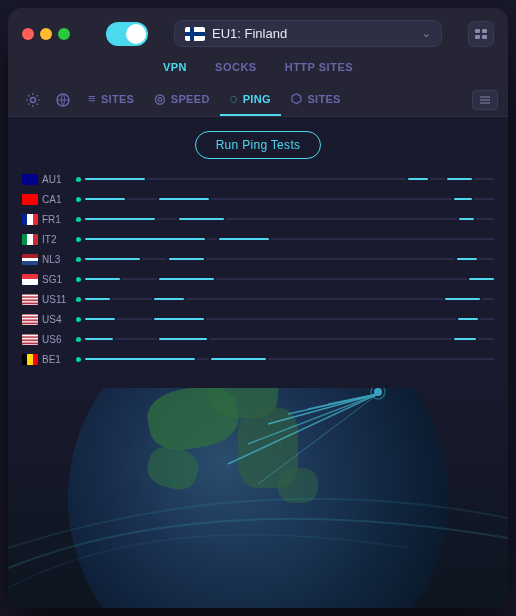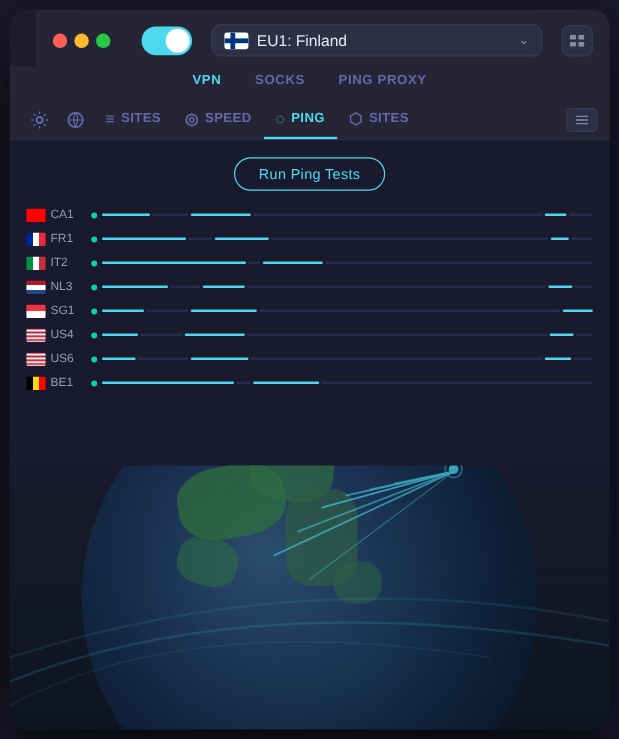--- a/index.html
+++ b/index.html
@@ -25,23 +25,22 @@
       flex-direction: column;
       position: relative;
     }
 
     
     .titlebar {
       background: #252535;
       padding: 12px 14px 8px;
       display: flex;
       align-items: center;
-      gap: 16px;
-      flex-shrink: 0;
-      margin-left: 22px;
+      gap: 26px;
+      flex-shrink: 0;
     }
 
     .traffic-lights {
       display: flex;
       gap: 6px;
       align-items: center;
     }
 
     .tl {
       width: 12px;
@@ -364,21 +363,21 @@
         <rect x="7" y="0" width="5" height="4" rx="1" fill="#8888aa"></rect>
         <rect x="0" y="6" width="5" height="4" rx="1" fill="#8888aa"></rect>
         <rect x="7" y="6" width="5" height="4" rx="1" fill="#8888aa"></rect>
       </svg>
     </div>
   </div>
 
   <div class="protocol-tabs">
     <span class="protocol-tab active">VPN</span>
     <span class="protocol-tab">SOCKS</span>
-    <span class="protocol-tab">PING PROXY</span>
+    <span class="protocol-tab">HTTP SITES</span>
   </div>
 
   <div class="nav-tabs">
     <div class="settings-icon-btn">
       <svg width="16" height="16" viewBox="0 0 16 16" fill="none">
         <circle cx="8" cy="8" r="2.5" stroke="#6666aa" stroke-width="1.5"></circle>
         <path d="M8 1v2M8 13v2M1 8h2M13 8h2M3.05 3.05l1.41 1.41M11.54 11.54l1.41 1.41M3.05 12.95l1.41-1.41M11.54 4.46l1.41-1.41" stroke="#6666aa" stroke-width="1.2"></path>
       </svg>
     </div>
     <div class="settings-icon-btn">
@@ -451,20 +450,33 @@
         <path d="M0 200 Q150 120 400 160" stroke="rgba(76,217,240,0.08)" stroke-width="1.5" fill="none"></path>
       </svg>
     </div>
 
     <div class="ping-header">
       <button class="run-ping-btn">Run Ping Tests</button>
     </div>
 
     <div class="server-list">
 
+      <div class="server-row">
+        <div class="server-flag flag-au"></div>
+        <span class="server-label">AU1</span>
+        <div class="ping-dot"></div>
+        <div class="ping-bars-row">
+          <div class="pb pb-cyan" style="width:60px;"></div>
+          <div class="pb pb-dark" style="flex:1;"></div>
+          <div class="pb pb-cyan" style="width:20px;"></div>
+          <div class="pb pb-dark" style="width:15px;"></div>
+          <div class="pb pb-cyan" style="width:25px;"></div>
+          <div class="pb pb-dark" style="width:20px;"></div>
+        </div>
+      </div>
 
       <div class="server-row">
         <div class="server-flag flag-ca"></div>
         <span class="server-label">CA1</span>
         <div class="ping-dot"></div>
         <div class="ping-bars-row">
           <div class="pb pb-cyan" style="width:40px;"></div>
           <div class="pb pb-dark" style="width:30px;"></div>
           <div class="pb pb-cyan" style="width:50px;"></div>
           <div class="pb pb-dark" style="flex:1;"></div>
@@ -523,20 +535,33 @@
           <div class="pb pb-cyan" style="width:35px;"></div>
           <div class="pb pb-dark" style="width:35px;"></div>
           <div class="pb pb-cyan" style="width:55px;"></div>
           <div class="pb pb-dark" style="flex:1;"></div>
           <div class="pb pb-cyan" style="width:25px;"></div>
         </div>
       </div>
 
 
 
+      <div class="server-row">
+        <div class="server-flag flag-us"></div>
+        <span class="server-label">US11</span>
+        <div class="ping-dot"></div>
+        <div class="ping-bars-row">
+          <div class="pb pb-cyan" style="width:25px;"></div>
+          <div class="pb pb-dark" style="width:40px;"></div>
+          <div class="pb pb-cyan" style="width:30px;"></div>
+          <div class="pb pb-dark" style="flex:1;"></div>
+          <div class="pb pb-cyan" style="width:35px;"></div>
+          <div class="pb pb-dark" style="width:12px;"></div>
+        </div>
+      </div>
 
       <div class="server-row">
         <div class="server-flag flag-us"></div>
         <span class="server-label">US4</span>
         <div class="ping-dot"></div>
         <div class="ping-bars-row">
           <div class="pb pb-cyan" style="width:30px;"></div>
           <div class="pb pb-dark" style="width:35px;"></div>
           <div class="pb pb-cyan" style="width:50px;"></div>
           <div class="pb pb-dark" style="flex:1;"></div>

